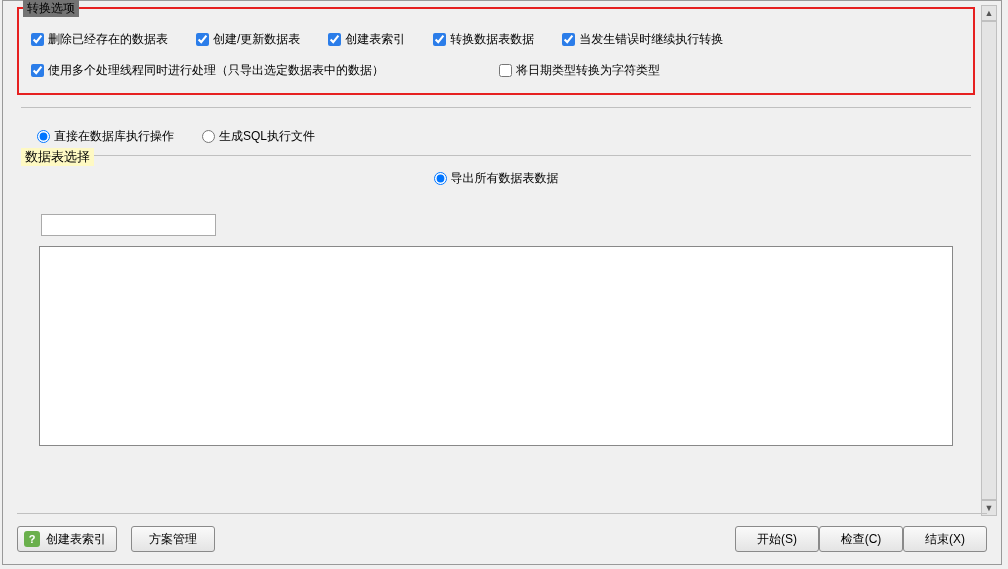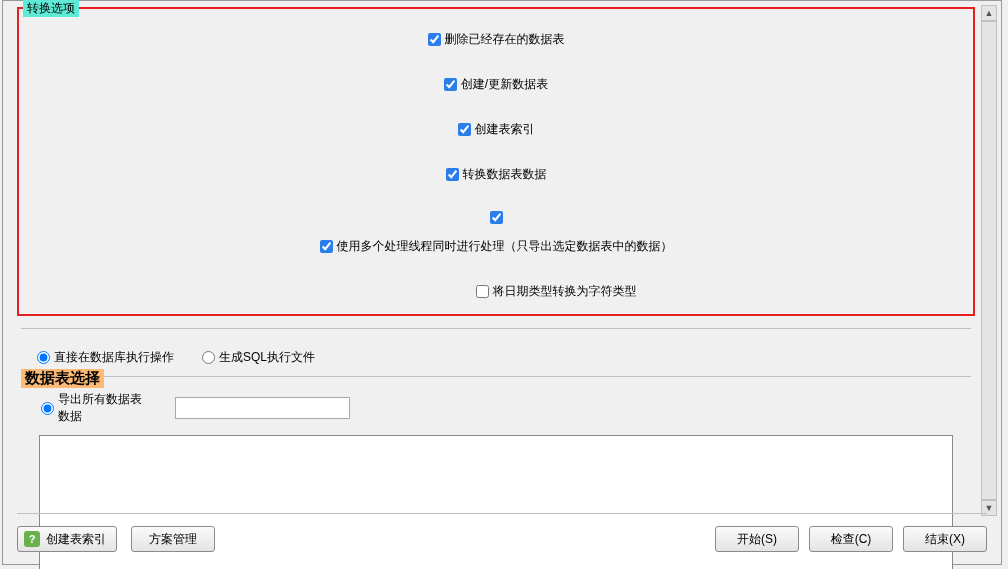--- a/index.html
+++ b/index.html
@@ -35,30 +35,29 @@
     .fieldset-conversion {
       border: 2px solid #e62020;
       padding: 8px 12px 14px 12px;
       margin-bottom: 12px;
       position: relative;
     }
     .fieldset-legend {
       position: absolute;
       top: -9px;
       left: 4px;
-      background: #5eead4;
+      background: #737373;
       padding: 0 4px;
       font-size: 12px;
     }
     .checkbox-row {
       display: flex;
       gap: 28px;
       margin-top: 14px;
       align-items: center;
-      flex-direction: column;
     }
     .checkbox-item {
       display: flex;
       align-items: center;
       gap: 4px;
       white-space: nowrap;
     }
     input[type="checkbox"] {
       width: 13px;
       height: 13px;
@@ -83,31 +82,30 @@
       width: 13px;
       height: 13px;
     }
     .fieldset-tables {
       position: relative;
       border-top: 1px solid #c0c0c0;
       padding: 6px 0 0 0;
       margin: 0 4px;
     }
     .fieldset-tables .field-legend-2 {
-      font-size: 15px;
+      font-size: 13px;
       position: absolute;
       top: -8px;
       left: 0;
-      background: #fdba74;
+      background: #fef9c3;
       padding: 0 4px;
-      font-weight: bold;
     }
     .radio-col {
       display: flex;
-      flex-direction: row;
+      flex-direction: column;
       gap: 27px;
       padding: 8px 20px 0 20px;
       align-items: center;
     }
     .radio-row-input {
       display: flex;
       align-items: center;
       justify-content: space-between;
       width: 100%;
     }
@@ -166,21 +164,20 @@
       display: flex;
       justify-content: space-between;
       align-items: center;
     }
     .bottom-left {
       display: flex;
       gap: 14px;
     }
     .bottom-right {
       display: flex;
-      gap: 10px;
     }
     .btn {
       min-width: 84px;
       height: 26px;
       padding: 0 10px;
       background: linear-gradient(#fafafa, #e4e4e4);
       border: 1px solid #8a8a8a;
       border-radius: 3px;
       font-size: 12px;
       font-family: inherit;
@@ -228,29 +225,30 @@
         <label class="checkbox-item">
           <input type="checkbox" checked="" style="">
           <span>创建表索引</span>
         </label>
         <label class="checkbox-item">
           <input type="checkbox" checked="" style="">
           <span>转换数据表数据</span>
         </label>
         <label class="checkbox-item">
           <input type="checkbox" checked="" style="">
+          <span>当发生错误时继续执行转换</span>
         </label>
       </div>
 
       <div class="checkbox-row">
         <label class="checkbox-item">
           <input type="checkbox" checked="" style="">
           <span>使用多个处理线程同时进行处理（只导出选定数据表中的数据）</span>
         </label>
-        <label class="checkbox-item" style="margin-left:120px">
+        <label class="checkbox-item" style="margin-left:87px">
           <input type="checkbox" style="">
           <span>将日期类型转换为字符类型</span>
         </label>
       </div>
     </div>
 
     <hr class="hr-line">
 
     <div class="radio-row">
       <label class="radio-item">

